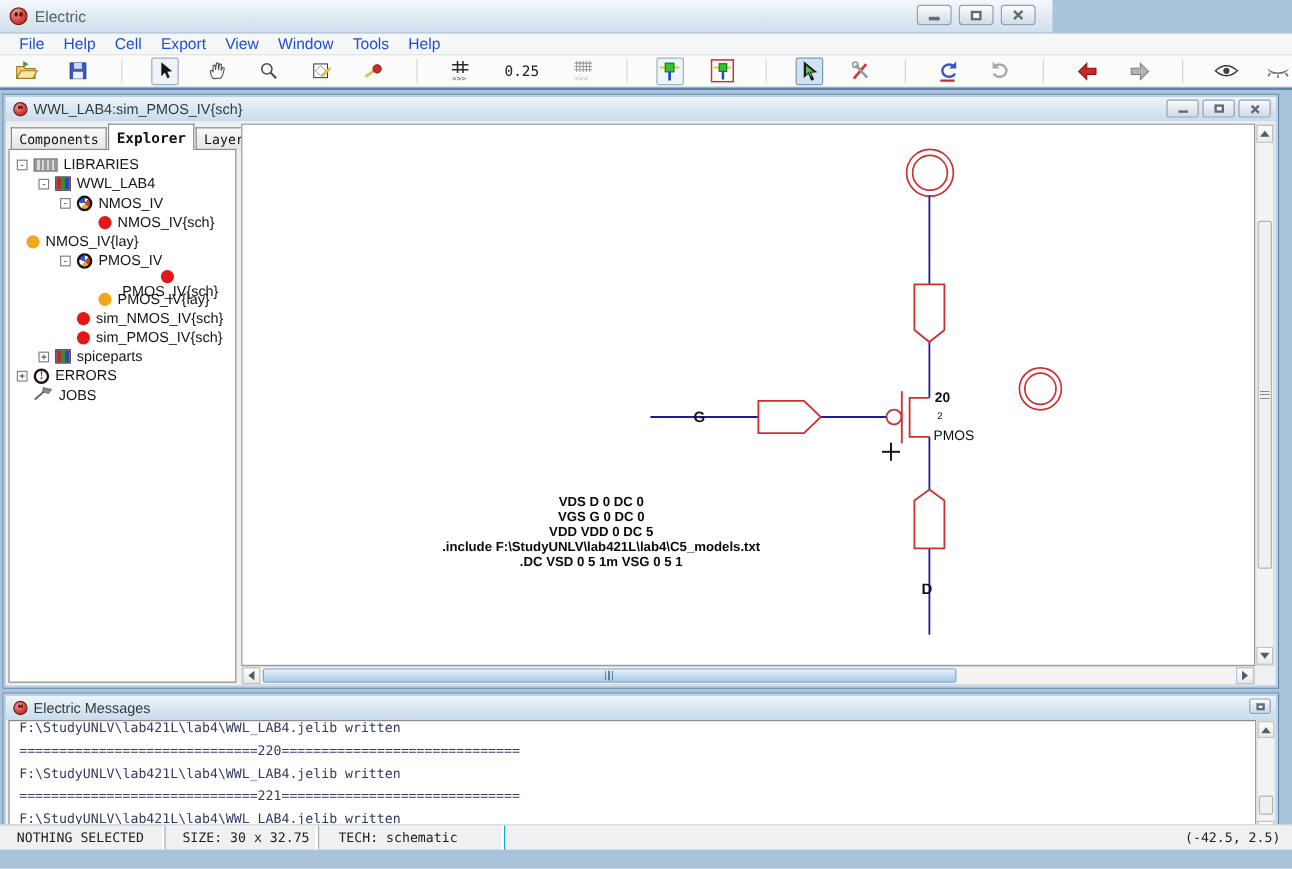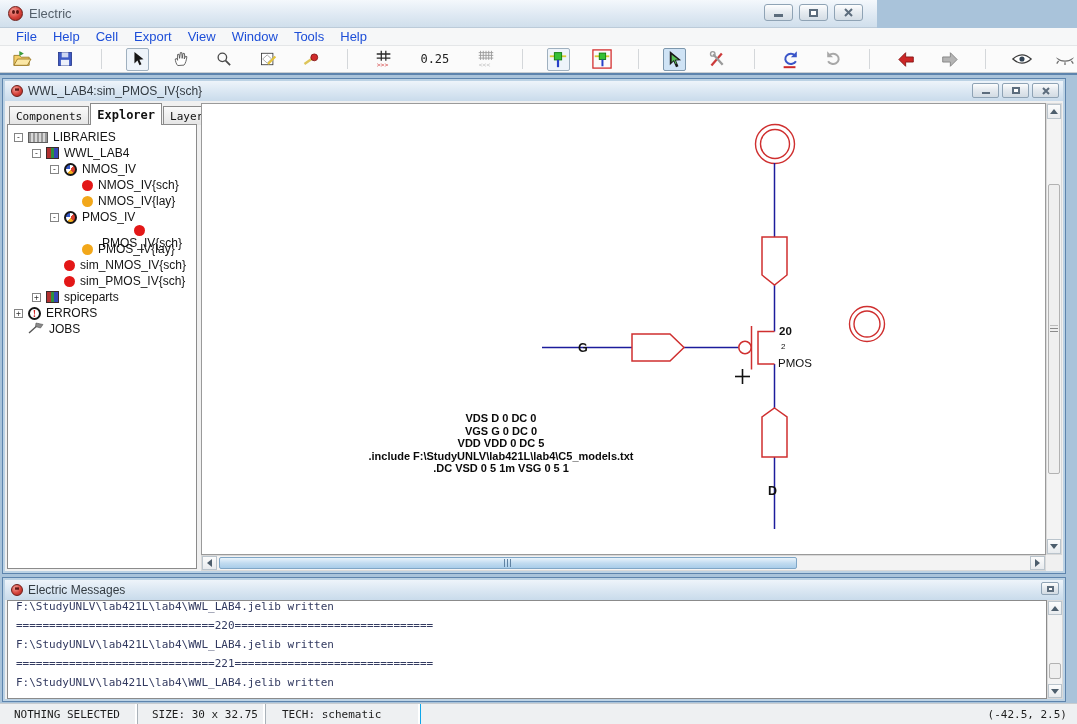--- a/index.html
+++ b/index.html
@@ -98,21 +98,21 @@
     background:repeating-linear-gradient(90deg,#5f82a2 0 1px,transparent 1px 3px); }
 
   
   .msg-area { position:absolute; left:4px; top:22px; width:1040px; height:99px; background:#fff;
     border:1px solid #8b8b8b; overflow:hidden; padding:0 0 0 8px; }
   .msg-line { font-family:"DejaVu Sans Mono",monospace; font-size:11px; line-height:19px; color:#323a60; white-space:pre; }
   .msg-line:first-child { margin-top:-4px; }
   .msg-vscroll { position:absolute; left:1044px; top:22px; width:16px; height:99px; background:#f3f3f3; border:1px solid #d9d9d9; }
 
   
-  .statusbar { position:absolute; left:0; top:703px; width:1077px; height:21px; background:#eef0f2;
+  .statusbar { position:absolute; left:0; top:687px; width:1077px; height:21px; background:#eef0f2;
     border-top:1px solid #c8ccd0; display:flex; align-items:center;
     font-family:"DejaVu Sans Mono",monospace; font-size:11px; color:#1d1d1d; }
   .sb-cell { height:100%; display:flex; align-items:center; }
   .sb-sel  { width:137px; padding-left:14px; }
   .sb-size { width:128px; padding-left:14px; border-left:1px solid #aab2b9; box-shadow:-2px 0 0 #fff; }
   .sb-tech { width:155px; padding-left:16px; border-left:1px solid #aab2b9; box-shadow:-2px 0 0 #fff; }
   .sb-rest { flex:1; border-left:1px solid #0ea5e9; box-shadow:-2px 0 0 #fff; justify-content:flex-end; padding-right:10px; }
 </style>
 </head>
 <body>
@@ -318,21 +318,21 @@
             <div class="tree-row" style="padding-left: 42px;">
               <span class="expander">-</span>
               <span class="ticon i-cellgroup"></span>
               <span>NMOS_IV</span>
             </div>
             <div class="tree-row" style="padding-left: 60px;">
               <span class="exp-spacer"></span>
               <span class="ticon i-sch"></span>
               <span>NMOS_IV{sch}</span>
             </div>
-            <div class="tree-row" style="padding-left: 60px;">
+            <div class="tree-row" style="">
               <span class="exp-spacer"></span>
               <span class="ticon i-lay"></span>
               <span>NMOS_IV{lay}</span>
             </div>
             <div class="tree-row" style="padding-left: 42px;">
               <span class="expander">-</span>
               <span class="ticon i-cellgroup"></span>
               <span>PMOS_IV</span>
             </div>
             <div class="tree-row" style="padding-left: 80px; flex-direction: column;">

